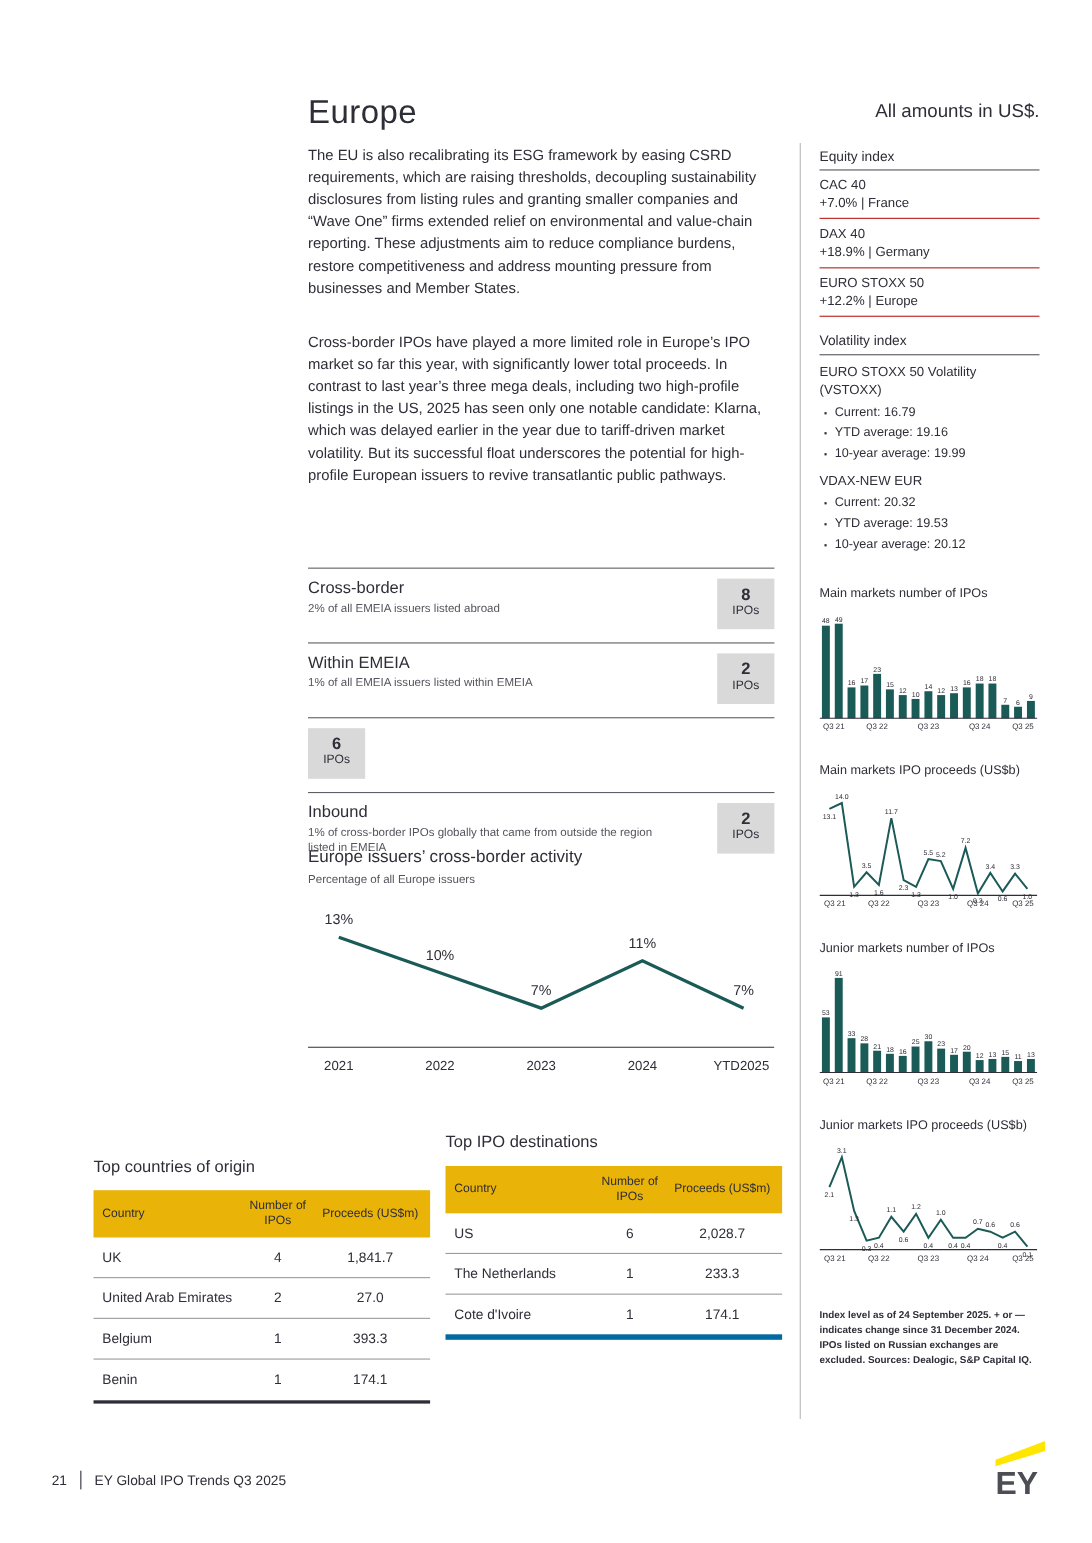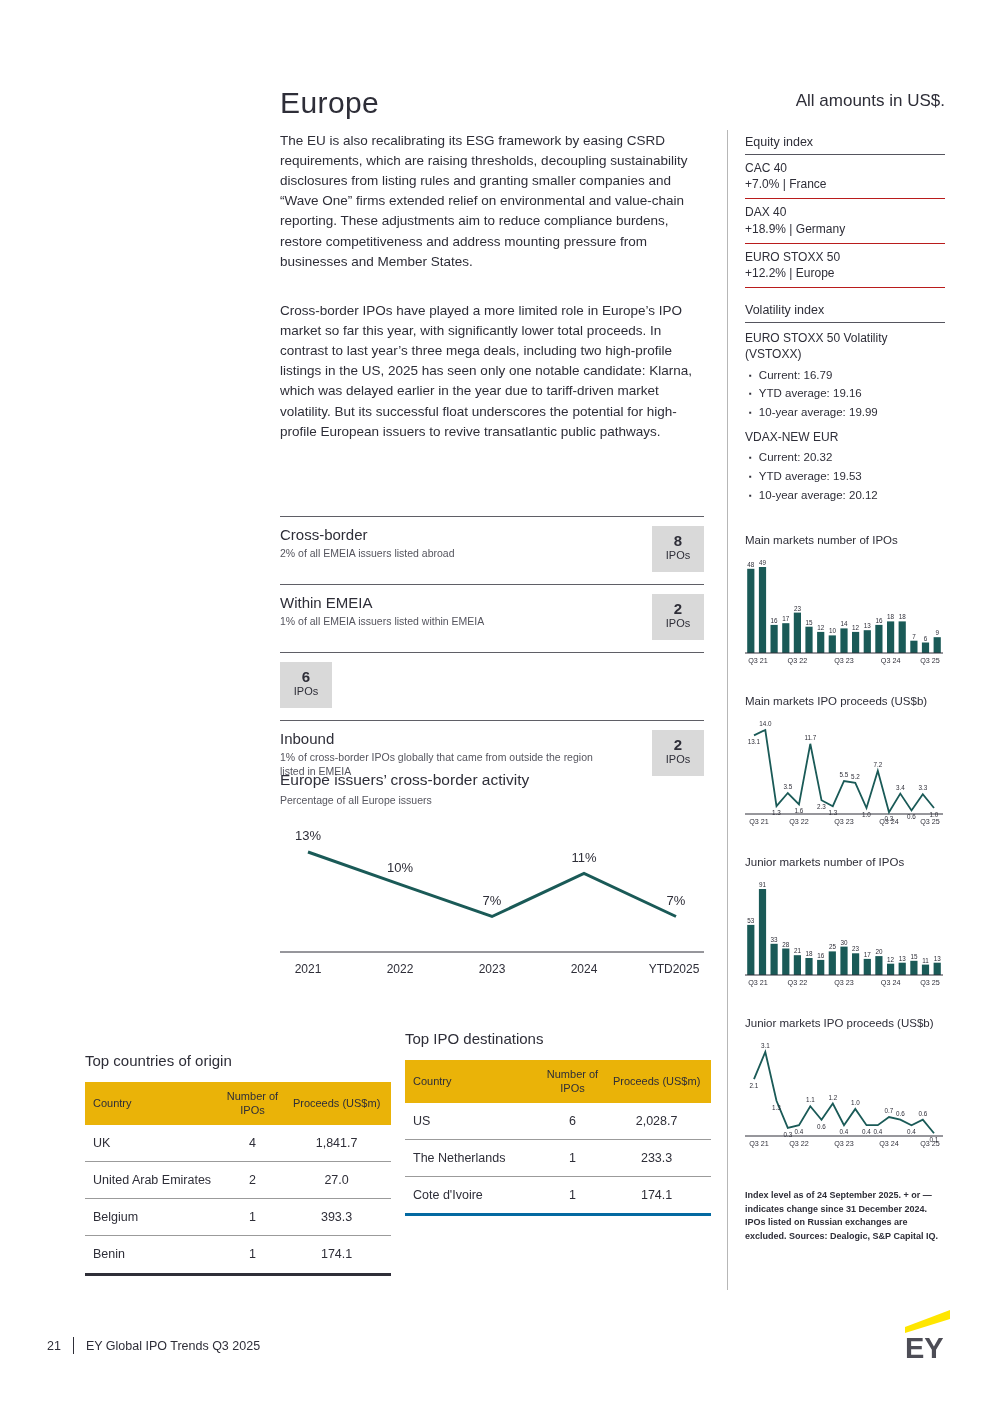--- a/index.html
+++ b/index.html
@@ -26,21 +26,21 @@
   .chart-activity { position:absolute; left:280px; top:820px; width:424px; height:160px; }
 
   .table-block { position:absolute; top:1030px; width:306px; }
   .tleft { left:85px;margin-top:22px; } .tright { left:405px; }
   .table-title { font-size:15px; margin-bottom:13px; }
   .thead, .trow { display:grid; grid-template-columns:42% 26% 32%; align-items:center; }
   .thead { background:#eab308; padding:7px 8px; font-size:11px; line-height:1.3; min-height:38px; }
   .trow { padding:10px 8px; font-size:12.5px; border-bottom:1px solid #9b9b9b; line-height:1.3; }
   .trow:last-child { border-bottom:none; }
   .tleft .tbody { border-bottom:3px solid #2e2e38; }
-  .tright .tbody { border-bottom:3px solid #0369a1; }
+  .tright .tbody { border-bottom:5px solid #0369a1; }
   .c1, .c2 { text-align:center; }
 
   .divider-v { position:absolute; left:727px; top:130px; width:1px; height:1160px; background:#b7b7b7; }
 
   .sidebar { position:absolute; left:745px; top:132px; width:200px; }
   .sb-heading { font-size:12.5px; padding:3px 0 5px; border-bottom:1px solid #55555e; }
   .sb-heading.vol { margin-top:12px; }
   .sb-item { border-bottom:1px solid #b91c1c; padding:5px 0 6px; font-size:12px; line-height:1.35; }
   .vol-name { font-size:12px; line-height:1.35; margin:7px 0 4px; }
   .stat { display:flex; gap:7px; font-size:11.5px; padding:2px 0 3px 4px; }

